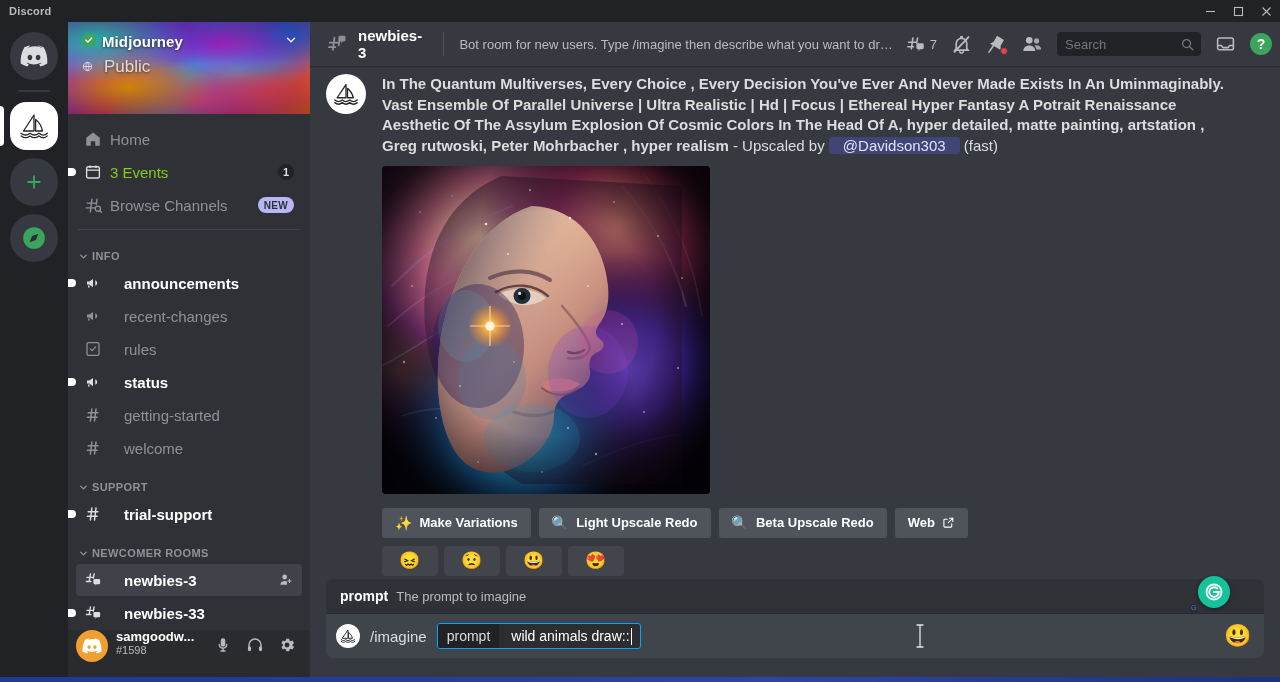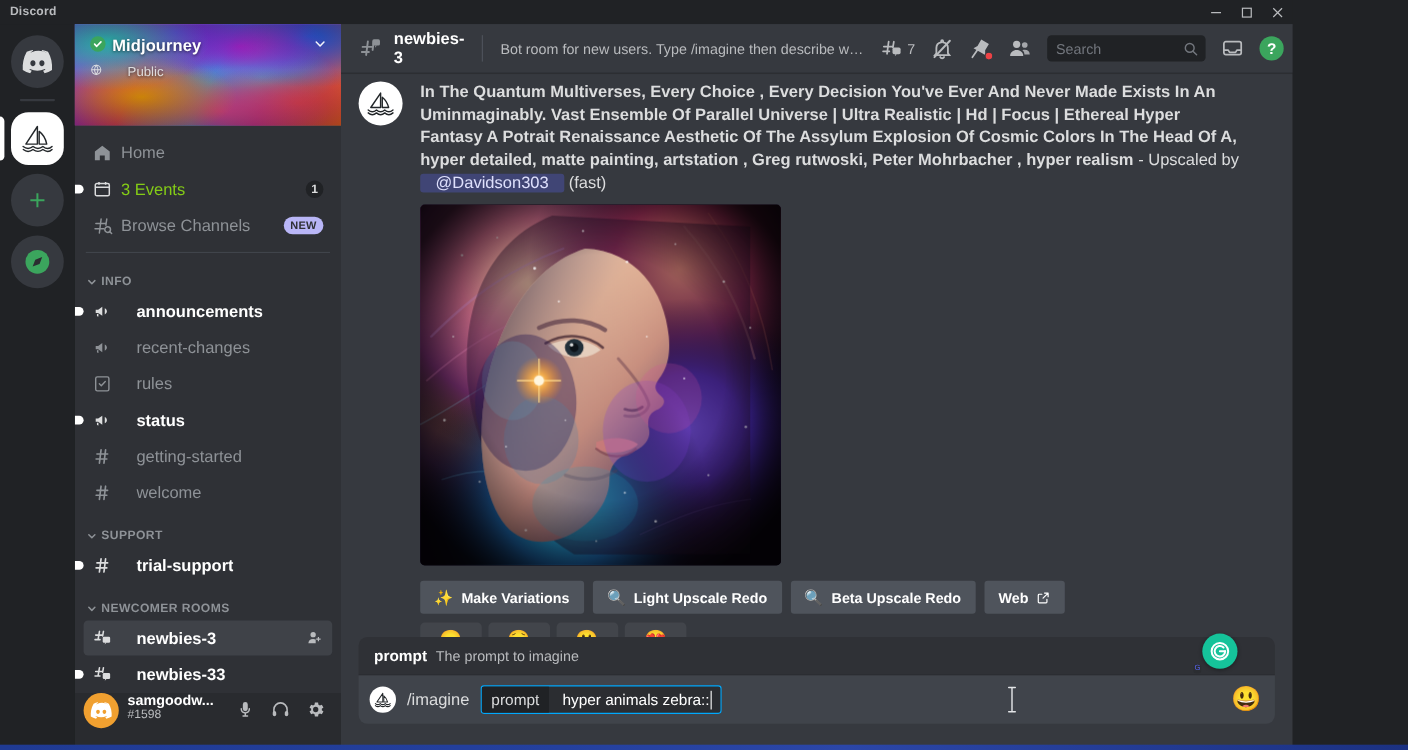--- a/index.html
+++ b/index.html
@@ -3,21 +3,21 @@
 <meta charset="utf-8">
 <style>
   * { box-sizing: border-box; margin: 0; padding: 0; }
   html, body {
     width: 1280px; height: 682px;
     overflow: hidden;
     background: #202225;
     font-family: "Liberation Sans", sans-serif;
     -webkit-font-smoothing: antialiased;
   }
-  .app { position: relative; width: 1175px; height: 682px; display: flex; flex-direction: column; }
+  .app { position: relative; width: 1280px; height: 682px; display: flex; flex-direction: column; }
 
   
   .titlebar {
     height: 22px; background: #202225; flex: 0 0 22px;
     display: flex; align-items: center; position: relative;
   }
   .titlebar-label {
     font-size: 11px; color: #b9bbbe; padding-left: 9px; letter-spacing: .2px;
     font-weight: 700;
   }
@@ -81,22 +81,22 @@
   .verified {
     width: 14px; height: 14px; border-radius: 50%; background: #3ba55d;
     display: flex; align-items: center; justify-content: center; flex: 0 0 14px;
   }
   .guild-name {
     font-size: 15px; font-weight: 700; color: #fff; letter-spacing: .1px;
     text-shadow: 0 1px 3px rgba(0,0,0,.6);
   }
   .guild-chev { margin-left: auto; color: #fff; opacity: .95; }
   .guild-public {
-    display: flex; align-items: center; gap: 23px; margin-top: 6px;
-    font-size: 12px; color: #e6e7e8; text-shadow: 0 1px 3px rgba(0,0,0,.65);
+    display: flex; align-items: center; gap: 11px; margin-top: 6px;
+    font-size: 17px; color: #e6e7e8; text-shadow: 0 1px 3px rgba(0,0,0,.65);
     opacity: .9;
   }
 
   .chanlist { flex: 1 1 auto; overflow: hidden; padding: 8px 0 0 0; position: relative; }
   .nav-row {
     position: relative; height: 32px; margin: 1px 8px; border-radius: 4px;
     display: flex; align-items: center; padding: 0 8px; gap: 6px; cursor: pointer;
   }
   .nav-row .ic { color: #8e9297; display: flex; flex: 0 0 20px; }
   .nav-txt { font-size: 15px; color: #8e9297; white-space: nowrap; }
@@ -847,21 +847,21 @@
               <path d="M16 6 L16 20 L6.5 20 Z"></path>
                 <path d="M17.6 10 C20.6 12.4 22.8 15.8 23.8 20 L17.6 20 Z"></path>
               <path d="M4 22.4 C6.6 24.6 9.4 24.6 12 22.4 C14.6 24.6 17.4 24.6 20 22.4 C22.6 24.6 25.4 24.6 28 22.4"></path>
               <path d="M4 25.6 C6.6 27.8 9.4 27.8 12 25.6 C14.6 27.8 17.4 27.8 20 25.6 C22.6 27.8 25.4 27.8 28 25.6"></path>
             </svg>
           </span>
           <span class="cmd-slash">/imagine</span>
           <span class="cmd-field">
             <span class="cmd-key">prompt</span>
             <span class="cmd-val">
-              <span>hyper animals zebra::</span>
+              <span>wild animals draw::</span>
               <span class="caret"></span>
             </span>
           </span>
 
           <span class="textcursor" style="left:588px; top:9px;">
             <svg width="12" height="26" viewBox="0 0 12 26" fill="none" stroke="currentColor" stroke-width="1.3" stroke-linecap="round">
                 <path d="M3 2h6M3 24h6M6 2v22"></path>
               </svg>
           </span>
 

